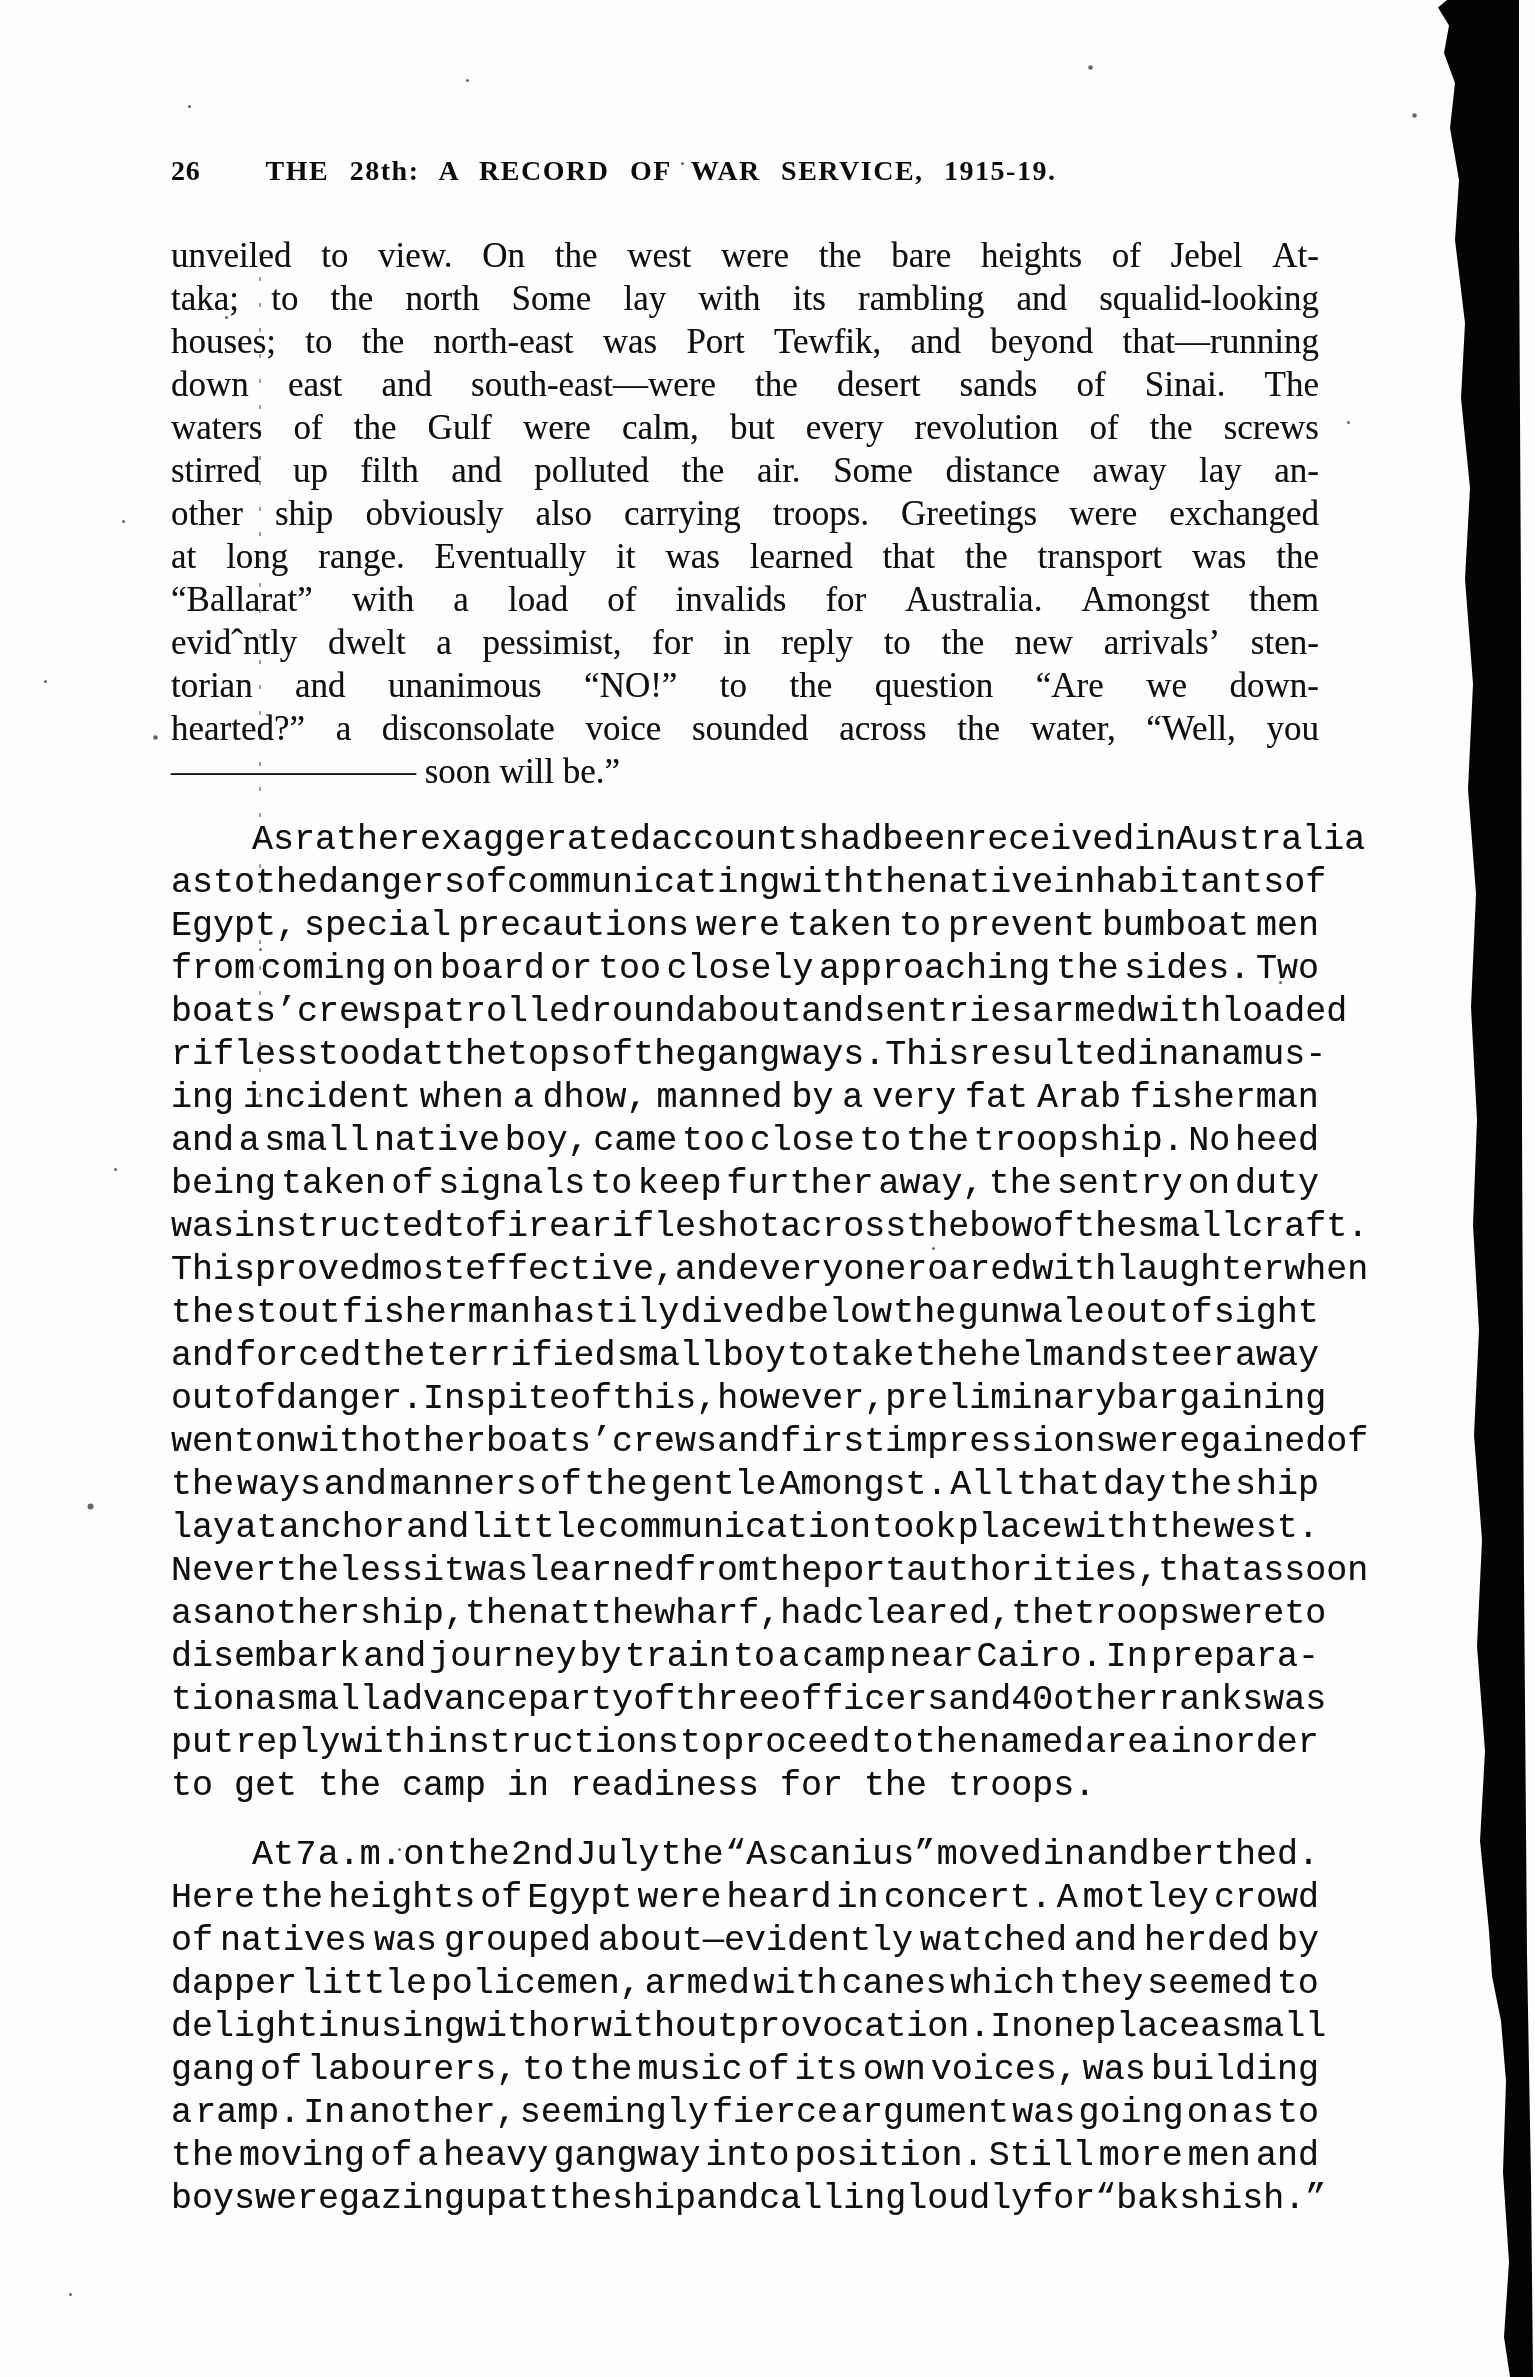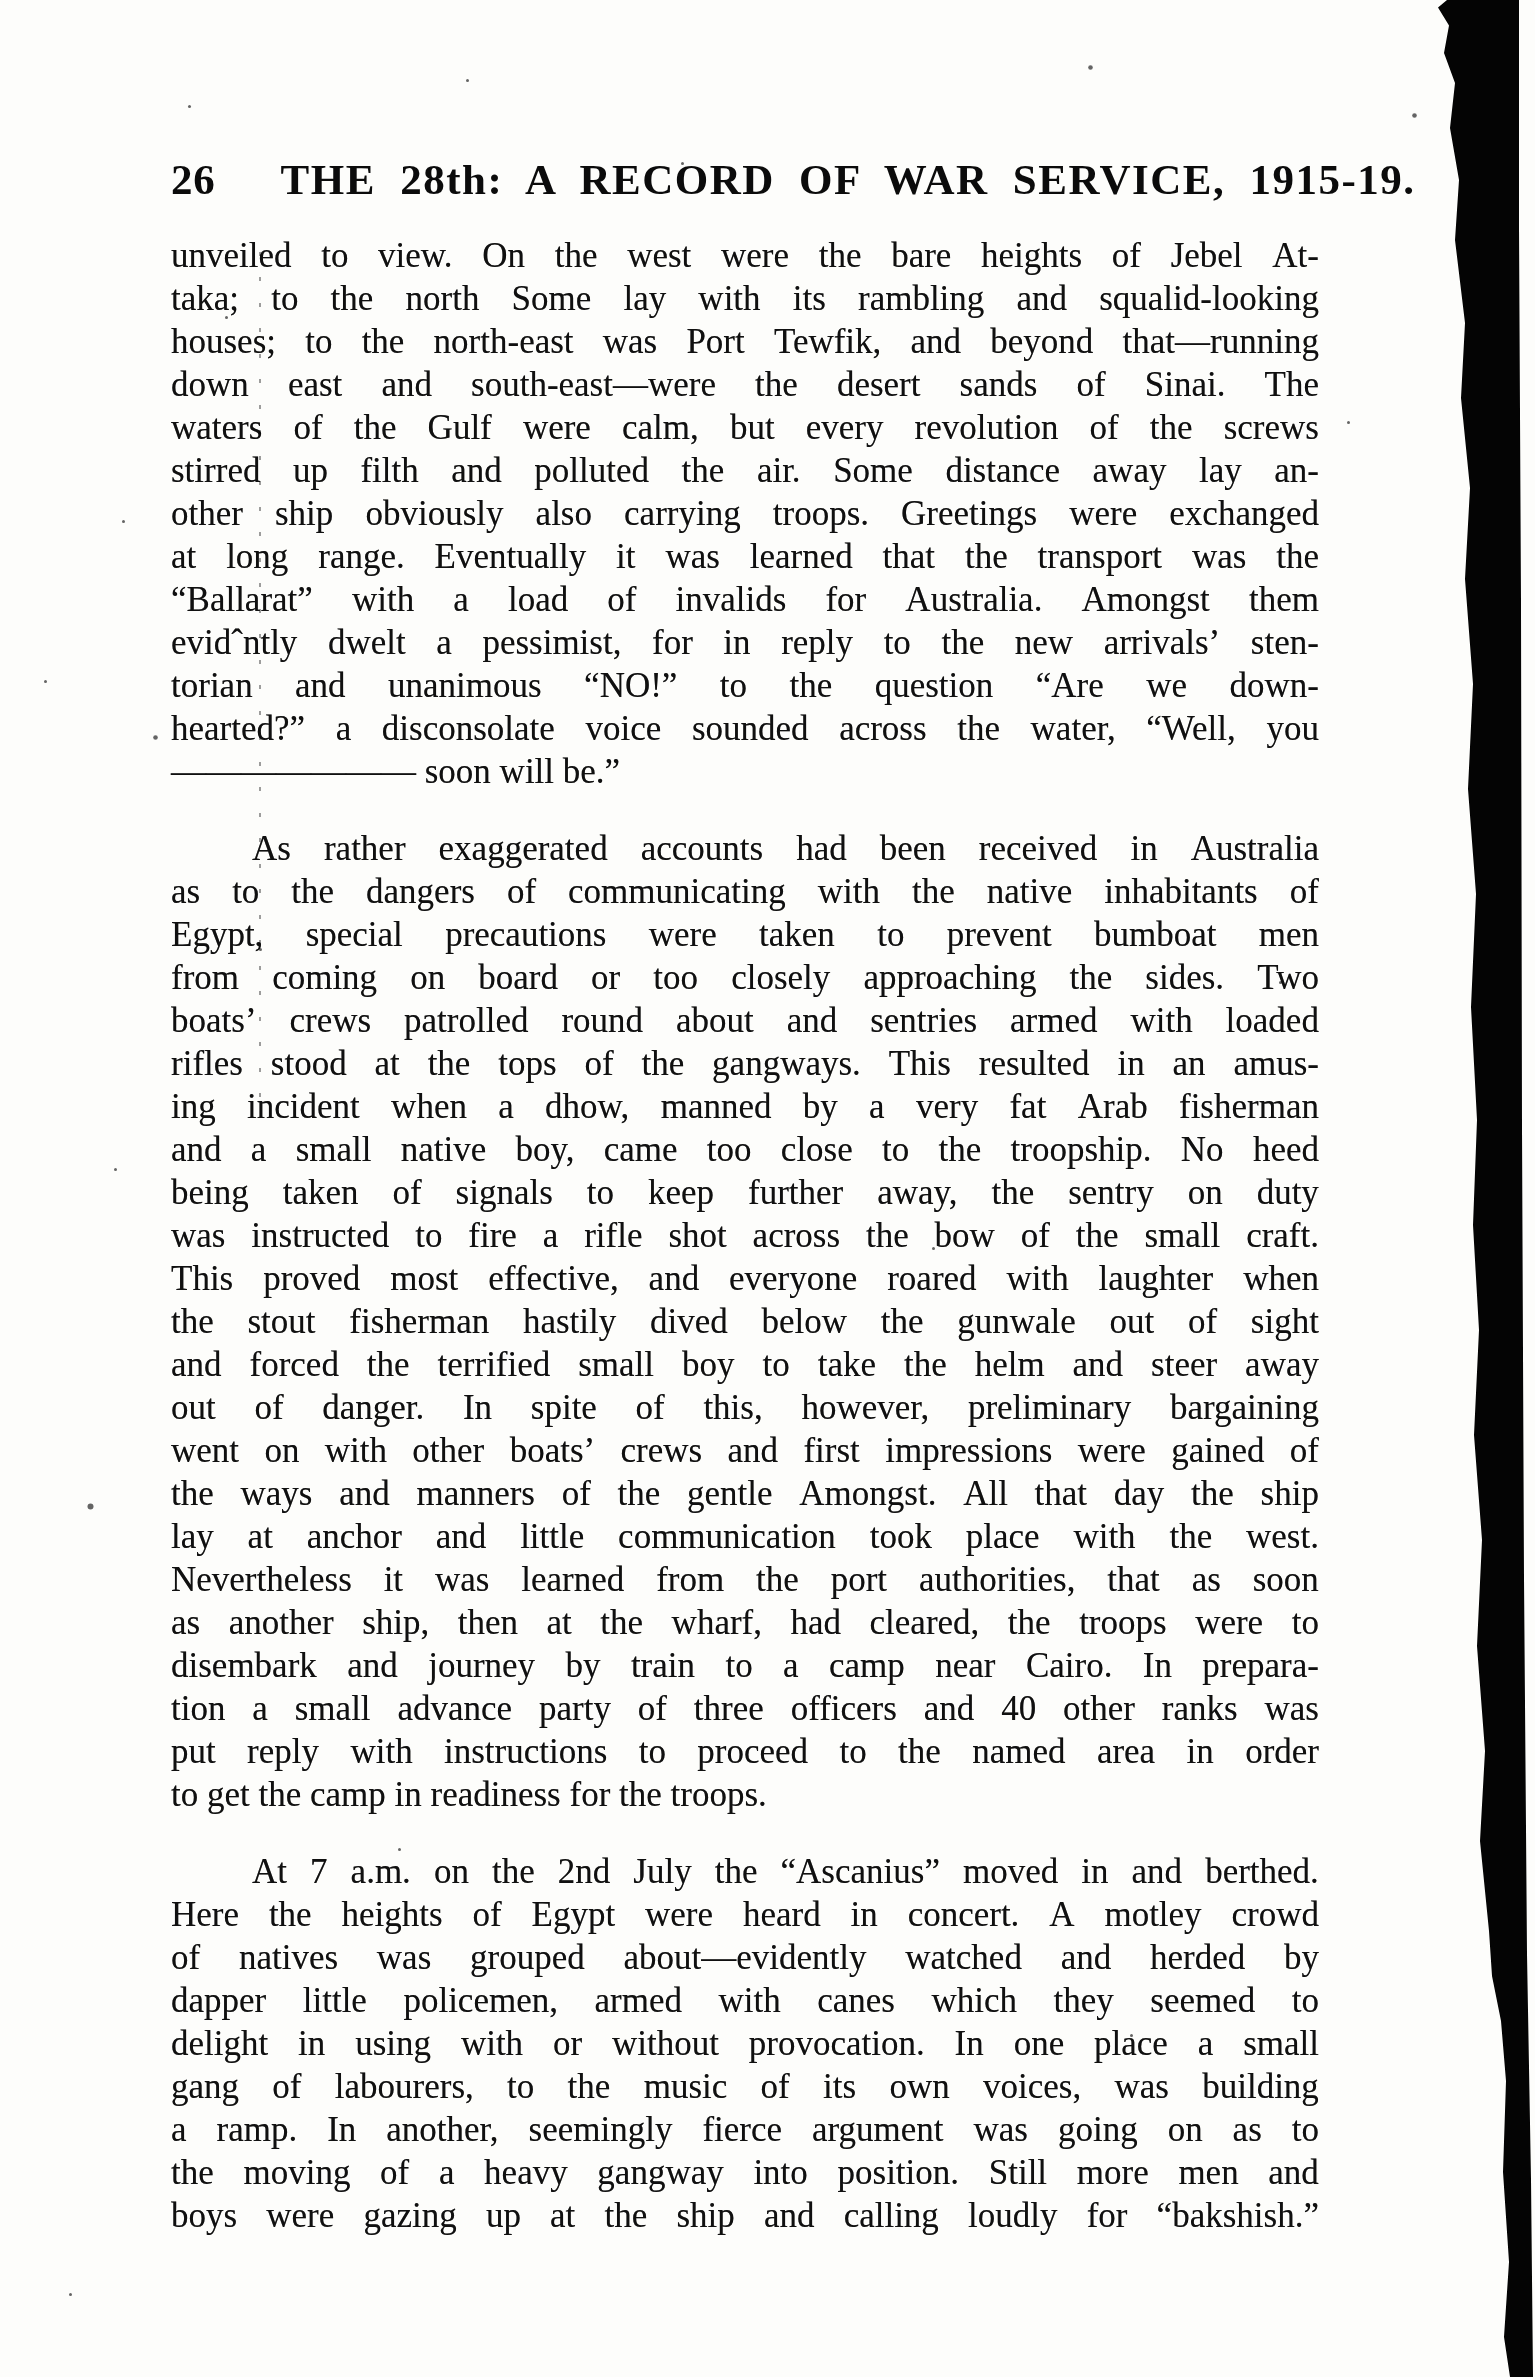--- a/index.html
+++ b/index.html
@@ -13,35 +13,35 @@
     color: #101010;
   }
   .page-header {
     position: absolute;
     top: 155px;
     left: 171px;
     display: flex;
     align-items: baseline;
     gap: 65px;
     font-weight: 700;
-    font-size: 43px;
+    font-size: 28px;
     letter-spacing: 0.8px;
     color: #0b0b0b;
   }
   .running-title { word-spacing: 12px; letter-spacing: 1.5px; }
   .text-block {
     position: absolute;
     top: 234px;
     left: 171px;
     width: 1148px;
     font-size: 35px;
     line-height: 43px;
     text-shadow: 0 0 0.5px rgba(0,0,0,0.45);
   }
-  .paragraph + .paragraph { margin-top: 34px; }
+  .paragraph + .paragraph { margin-top: 26px; font-family: Liberation Mono, monospace; }
   .line {
     display: flex;
     justify-content: space-between;
     white-space: nowrap;
   }
   .line.loose { display: block; text-align: left; }
   .line.first-indent { padding-left: 81px; }
   
   .binding-shadow {
     position: absolute;

